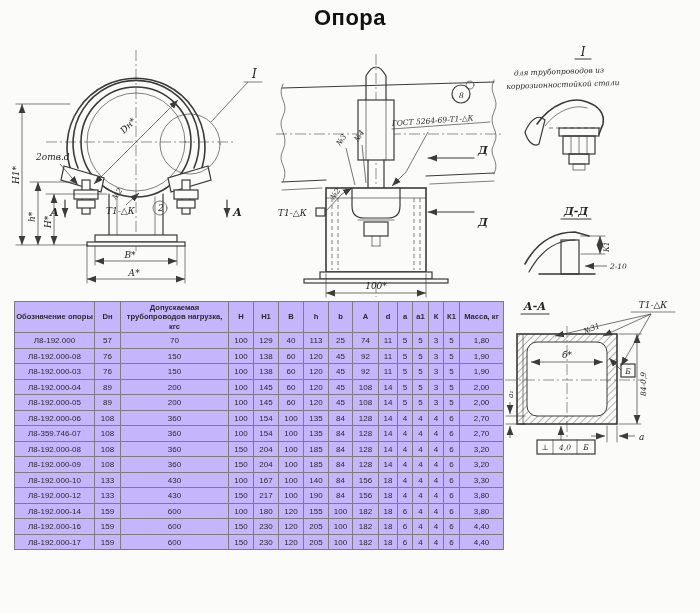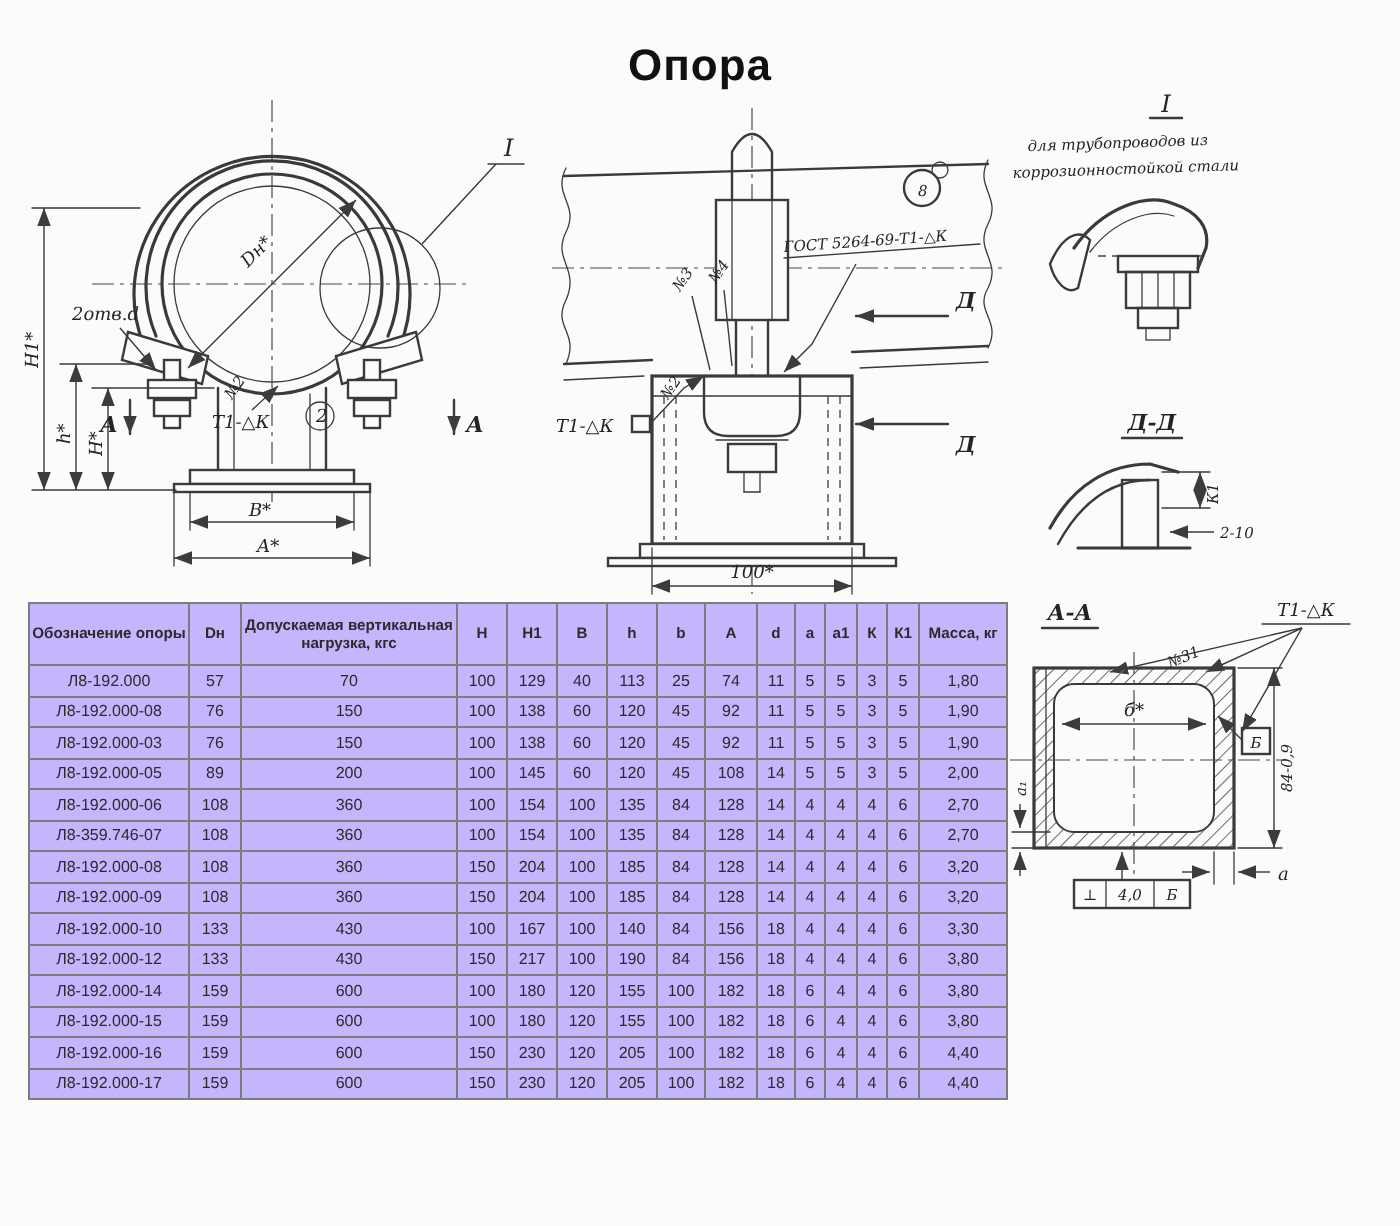--- a/index.html
+++ b/index.html
@@ -1,18 +1,18 @@
 <!DOCTYPE html>
 <html><head>
 <meta charset="utf-8">
 <style>
   html,body{margin:0;padding:0;background:#e8e8e6;}
   .sheet{position:relative;width:700px;height:613px;background:#fbfbf9;overflow:hidden;
          font-family:"Liberation Sans",sans-serif;color:#222;}
-  .title{position:absolute;top:20px;left:0;right:0;text-align:center;
+  .title{position:absolute;top:5px;left:0;right:0;text-align:center;
          font:600 22px "Liberation Sans",sans-serif;color:#111;letter-spacing:.5px;}
   svg{position:absolute;overflow:visible;}
   #front-view{left:8px;top:42px;}
   #side-view{left:276px;top:42px;}
   #detail-views{left:503px;top:40px;}
   .ln{stroke:#3a3a3a;fill:none;stroke-width:1.2;stroke-linecap:round;}
   .th{stroke-width:1.6;}
   .tn{stroke-width:.65;}
   .dim{stroke:#3a3a3a;fill:none;stroke-width:.7;}
   .cl{stroke:#4a4a4a;fill:none;stroke-width:.6;stroke-dasharray:11 3 2 3;}
@@ -270,21 +270,21 @@
           <col style="width:15px">
           <col style="width:16px">
         <col style="width:15px">
           <col style="width:16px">
           <col style="width:44px">
       </colgroup>
       <thead>
           <tr>
             <th>Обозначение опоры</th>
             <th>Dн</th>
-            <th>Допускаемая вертикальная нагрузка, кгс</th>
+            <th>Допускаемая трубопроводов нагрузка, кгс</th>
             <th>Н</th>
             <th>Н1</th>
             <th>В</th>
             <th>h</th>
             <th>b</th>
             <th>А</th>
             <th>d</th>
             <th>а</th>
             <th>а1</th>
             <th>К</th>
@@ -338,20 +338,37 @@
             <td>45</td>
             <td>92</td>
             <td>11</td>
             <td>5</td>
             <td>5</td>
             <td>3</td>
             <td>5</td>
             <td>1,90</td>
           </tr>
           <tr>
+            <td>Л8-192.000-04</td>
+            <td>89</td>
+            <td>200</td>
+            <td>100</td>
+            <td>145</td>
+            <td>60</td>
+            <td>120</td>
+            <td>45</td>
+            <td>108</td>
+            <td>14</td>
+            <td>5</td>
+            <td>5</td>
+            <td>3</td>
+            <td>5</td>
+            <td>2,00</td>
+          </tr>
+          <tr>
             <td>Л8-192.000-05</td>
             <td>89</td>
             <td>200</td>
             <td>100</td>
             <td>145</td>
             <td>60</td>
             <td>120</td>
             <td>45</td>
             <td>108</td>
             <td>14</td>
@@ -474,37 +491,20 @@
             <td>100</td>
             <td>182</td>
             <td>18</td>
             <td>6</td>
             <td>4</td>
             <td>4</td>
             <td>6</td>
             <td>3,80</td>
           </tr>
           <tr>
-            <td>Л8-192.000-15</td>
-            <td>159</td>
-            <td>600</td>
-            <td>100</td>
-            <td>180</td>
-            <td>120</td>
-            <td>155</td>
-            <td>100</td>
-            <td>182</td>
-            <td>18</td>
-            <td>6</td>
-            <td>4</td>
-            <td>4</td>
-            <td>6</td>
-            <td>3,80</td>
-          </tr>
-          <tr>
             <td>Л8-192.000-16</td>
             <td>159</td>
             <td>600</td>
             <td>150</td>
             <td>230</td>
             <td>120</td>
             <td>205</td>
             <td>100</td>
             <td>182</td>
             <td>18</td>

